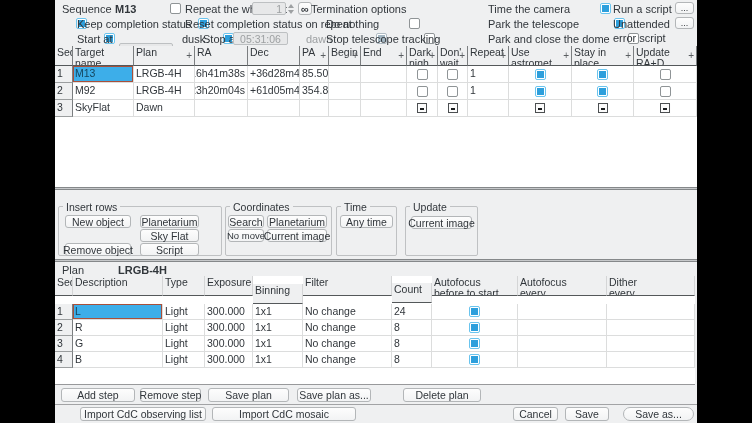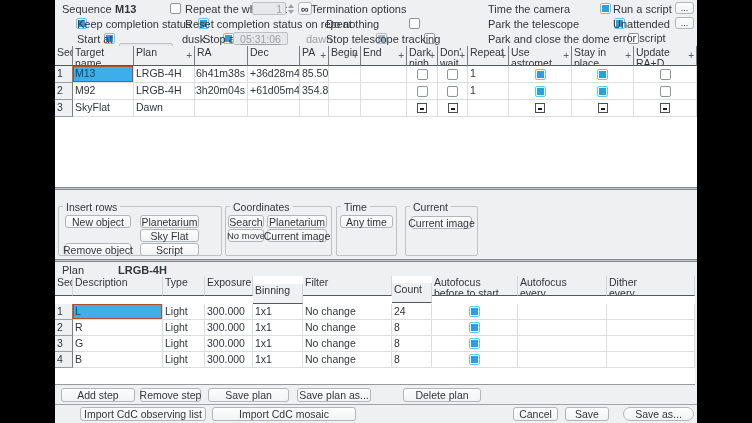--- a/index.html
+++ b/index.html
@@ -94,21 +94,21 @@
     <span class="cb abs c" style="left:115px;top:18px;"></span>
     <span class="abs lbl" style="left:130px;top:18px;">Reset completion status on repeat</span>
 
     <span class="cb abs c" style="left:7px;top:33px;"></span>
     <span class="abs lbl" style="left:22px;top:33px;">Start at</span>
     <div class="dfield abs" style="left:64px;top:32px;width:54px;height:13px;margin-top:11px;">22:09:49</div>
     <span class="cb abs c" style="left:112px;top:33px;"></span>
     <span class="abs lbl" style="left:127px;top:33px;">dusk</span>
     <span class="cb abs" style="left:133px;top:33px;"></span>
     <span class="abs lbl" style="left:148px;top:33px;">Stop at</span>
-    <div class="dfield abs" style="left:178px;top:32px;width:55px;height:13px;text-decoration:underline;">05:31:06</div>
+    <div class="dfield abs" style="left:178px;top:32px;width:55px;height:13px;">05:31:06</div>
     <span class="cb abs d" style="left:237px;top:33px;"></span>
     <span class="abs lbl" style="left:251px;top:33px;color:#9da0a2;">dawn</span>
 
     <span class="cb abs" style="left:256px;top:18px;"></span>
     <span class="abs lbl" style="left:271px;top:18px;">Do nothing</span>
     <span class="cb abs" style="left:256px;top:33px;"></span>
     <span class="abs lbl" style="left:271px;top:33px;">Stop telescope tracking</span>
 
     <span class="cb abs c" style="left:418px;top:3px;"></span>
     <span class="abs lbl" style="left:433px;top:3px;">Time the camera</span>
@@ -216,21 +216,21 @@
   <div class="btn abs" style="left:212px;top:215px;width:60px;height:13px;">Planetarium</div>
   <div class="btn abs" style="left:173px;top:229px;width:36px;height:13px;font-size:9.5px;">No move</div>
   <div class="btn abs" style="left:212px;top:229px;width:60px;height:13px;">Current image</div>
 
   <div class="group" style="left:281px;top:206px;width:61px;height:50px;">
     <span class="gtitle">Time</span>
   </div>
   <div class="btn abs" style="left:285px;top:215px;width:53px;height:13px;">Any time</div>
 
   <div class="group" style="left:350px;top:206px;width:73px;height:50px;">
-    <span class="gtitle">Current</span>
+    <span class="gtitle">Update</span>
   </div>
   <div class="btn abs" style="left:356px;top:216px;width:61px;height:13px;">Current image</div>
 
   <div class="splitter" style="top:259px;"></div>
 
   <span class="abs lbl" style="left:7px;top:264px;">Plan</span>
   <span class="abs lbl bold" style="left:63px;top:264px;">LRGB-4H</span>
 
   <div class="tablewrap t2" id="plan-table" style="left:0;top:276px;width:640px;height:109px;border-bottom:1px solid #98999b;">
       <div class="tr">

